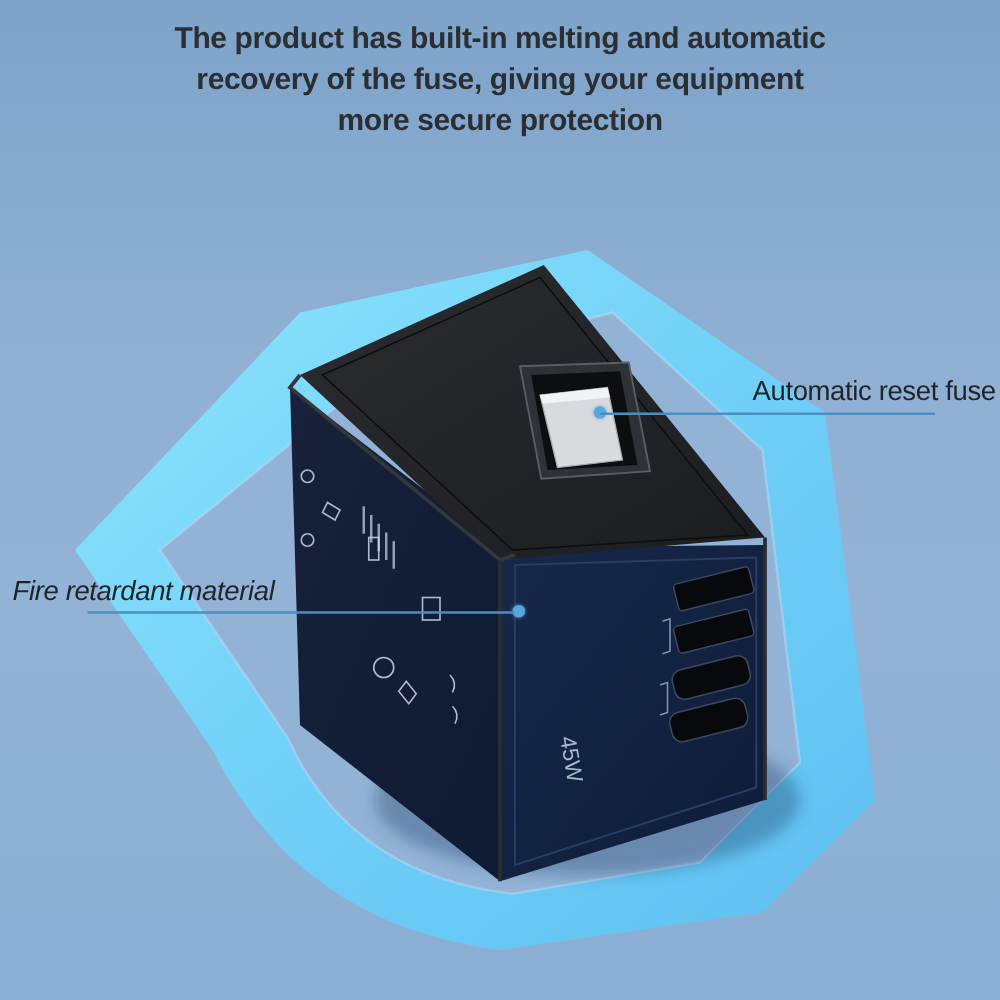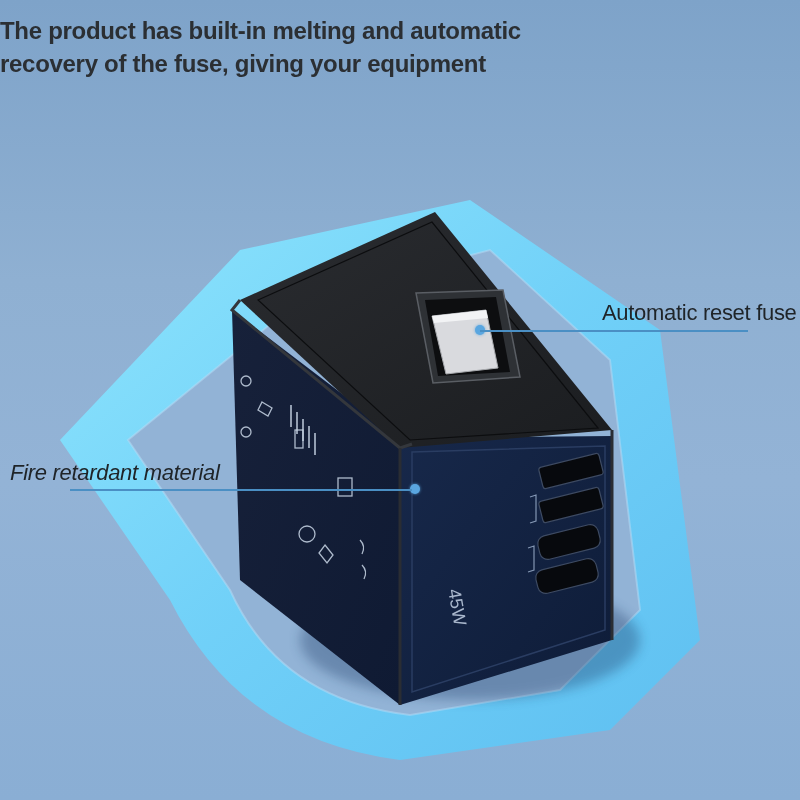--- a/index.html
+++ b/index.html
@@ -4,41 +4,42 @@
   <style>
     * { margin: 0; padding: 0; box-sizing: border-box; }
     html, body { width: 800px; height: 800px; overflow: hidden; }
     body {
       position: relative;
       font-family: "Liberation Sans", "DejaVu Sans", sans-serif;
       background: linear-gradient(180deg, #7ea3c9 0%, #8fb0d2 35%, #93b3d6 60%, #8aaed4 100%);
     }
     .headline {
       position: absolute; left: 0; top: 14px; width: 800px;
-      color: #2b2f33; font-weight: bold;
+      text-align: center; color: #2b2f33; font-weight: bold;
       font-size: 24px; line-height: 33px; letter-spacing: -0.3px;
     }
     .headline span { display: block; }
     .stage { position: absolute; inset: 0; }
     .label {
       position: absolute; color: #1f2428; font-size: 22px; line-height: 1;
       letter-spacing: -0.3px;
     }
     .leader { position: absolute; height: 1.5px; background: #4a8fc4; }
     .dot {
       position: absolute; width: 10px; height: 10px; border-radius: 50%;
       background: #5aa6e0; box-shadow: 0 0 3px rgba(90,166,224,0.9);
     }
   </style>
 </head>
 <body>
 
 <div class="headline">
   <span>The product has built-in melting and automatic</span>
   <span>recovery of the fuse, giving your equipment</span>
+  <span>more secure protection</span>
 </div>
 
 <svg class="stage" width="800" height="800" viewBox="0 0 800 800">
   <defs>
     <linearGradient id="shieldGrad" x1="0" y1="0" x2="1" y2="1">
       <stop offset="0" stop-color="#8ee8ff"></stop>
       <stop offset="0.5" stop-color="#6fd2fa"></stop>
       <stop offset="1" stop-color="#5cc0f2"></stop>
     </linearGradient>
     <linearGradient id="topGrad" x1="0" y1="0" x2="1" y2="1">

